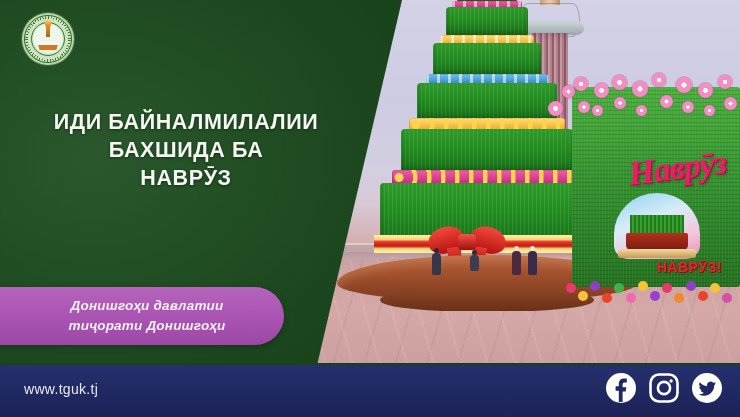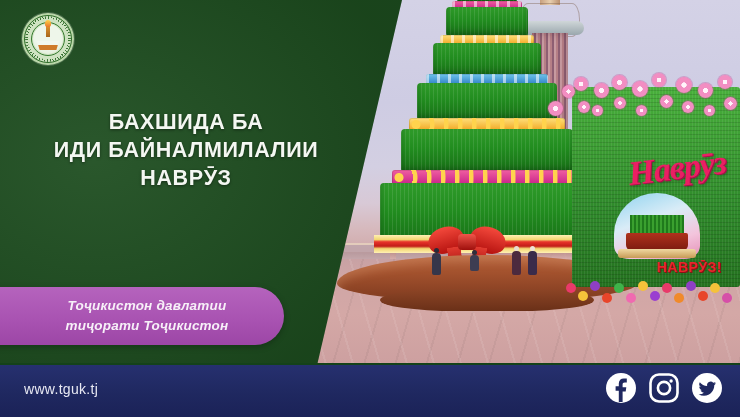--- a/index.html
+++ b/index.html
@@ -507,29 +507,29 @@
     <div class="logo-ring"></div>
     <div class="logo-ring2"></div>
     <div class="logo-inner"></div>
     <div class="logo-rays"></div>
     <div class="logo-torch"></div>
     <div class="logo-flame"></div>
     <div class="logo-book"></div>
   </div>
 
   <div class="headline">
+    <div>ИДИ БАЙНАЛМИЛАЛИИ</div>
     <div>БАХШИДА БА</div>
-    <div>ИДИ БАЙНАЛМИЛАЛИИ</div>
     <div>НАВРӮЗ</div>
   </div>
 
   <div class="pill">
     <div class="pill-text">
-      <div>Тоҷикистон давлатии</div>
-      <div>тиҷорати Тоҷикистон</div>
+      <div>Донишгоҳи давлатии</div>
+      <div>тиҷорати Донишгоҳи</div>
     </div>
   </div>
 
   <div class="footer">
     <div class="url">www.tguk.tj</div>
 
     <div class="socials">
 
       <a class="sicon fb">
         <svg width="30" height="30" viewBox="0 0 30 30" aria-hidden="true">

